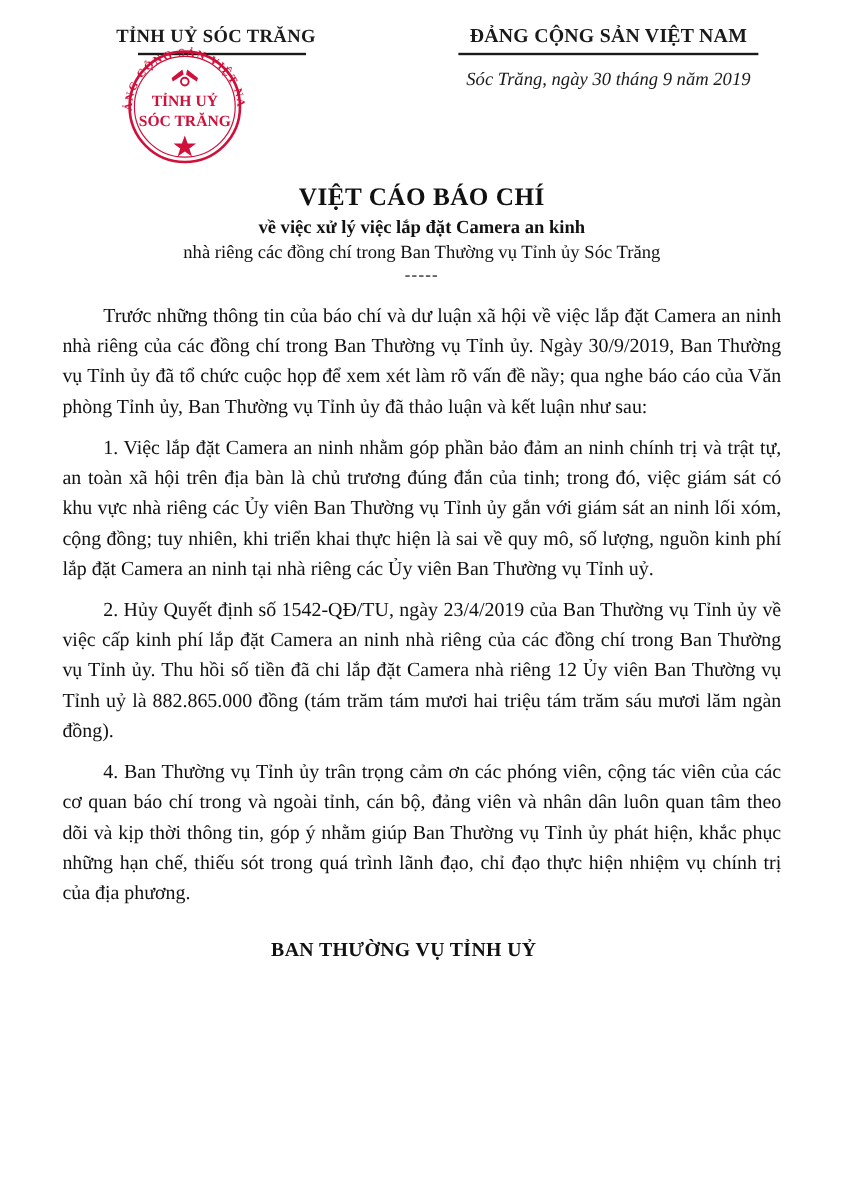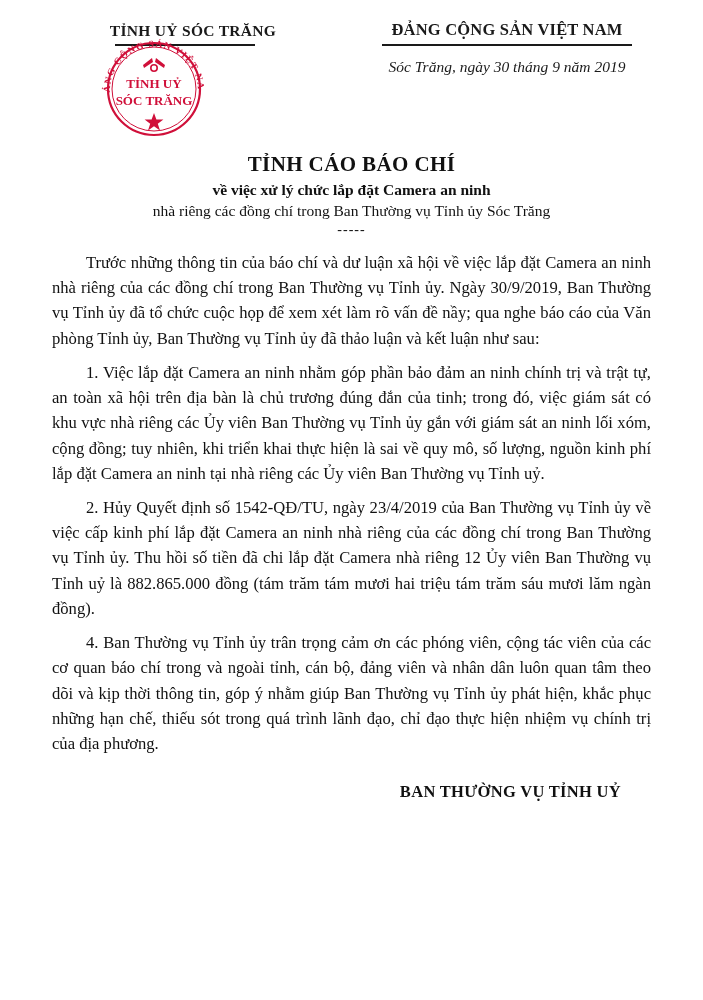--- a/index.html
+++ b/index.html
@@ -23,21 +23,21 @@
     padding: 0 52px;
   }
 
   
   .header {
     position: relative;
     height: 150px;
   }
   .org-line {
     position: absolute;
-    left: 26px;
+    left: 13px;
     top: 22px;
     width: 230px;
     text-align: center;
     font-weight: bold;
     font-size: 15.5px;
     letter-spacing: 0.3px;
     color: #1a1a1a;
   }
   .org-underline {
     position: absolute;
@@ -129,21 +129,21 @@
     text-indent: 34px;
     margin: 0 0 9px 0;
     color: #111;
     -webkit-hyphens: none;
     hyphens: none;
   }
 
   
   .signature {
     margin-top: 26px;
-    text-align: right;
+    text-align: center;
     padding-right: 30px;
     font-weight: bold;
     font-size: 16.5px;
     letter-spacing: 0.3px;
     color: #111;
   }
 </style>
 </head>
 <body>
 
@@ -176,22 +176,22 @@
           <circle cx="0" cy="7" r="3.2" fill="none" stroke="#d0103a" stroke-width="1.6"></circle>
         </g>
         <text x="62" y="63" text-anchor="middle" font-family="'Liberation Serif', serif" font-size="13" font-weight="bold" fill="#d0103a">TỈNH UỶ</text>
         <text x="62" y="80" text-anchor="middle" font-family="'Liberation Serif', serif" font-size="13" font-weight="bold" fill="#d0103a">SÓC TRĂNG</text>
         <path d="M 62,88 L 64.4,94.6 L 71.4,94.6 L 65.8,98.8 L 68,105.4 L 62,101.3 L 56,105.4 L 58.2,98.8 L 52.6,94.6 L 59.6,94.6 Z" fill="#d0103a"></path>
       </svg>
     </div>
   </div>
 
   <div class="title-block">
-    <div class="doc-title">TỈNH CÁO BÁO CHÍ</div>
-    <div class="doc-sub1">về việc xử lý chức lắp đặt Camera an ninh</div>
+    <div class="doc-title">VIỆT CÁO BÁO CHÍ</div>
+    <div class="doc-sub1">về việc xử lý việc lắp đặt Camera an kinh</div>
     <div class="doc-sub2">nhà riêng các đồng chí trong Ban Thường vụ Tỉnh ủy Sóc Trăng</div>
     <div class="dashes">-----</div>
   </div>
 
   <div class="body-text">
     <p class="para">Trước những thông tin của báo chí và dư luận xã hội về việc lắp đặt Camera an ninh nhà riêng của các đồng chí trong Ban Thường vụ Tỉnh ủy. Ngày 30/9/2019, Ban Thường vụ Tỉnh ủy đã tổ chức cuộc họp để xem xét làm rõ vấn đề nầy; qua nghe báo cáo của Văn phòng Tỉnh ủy, Ban Thường vụ Tỉnh ủy đã thảo luận và kết luận như sau:</p>
     <p class="para">1. Việc lắp đặt Camera an ninh nhằm góp phần bảo đảm an ninh chính trị và trật tự, an toàn xã hội trên địa bàn là chủ trương đúng đắn của tinh; trong đó, việc giám sát có khu vực nhà riêng các Ủy viên Ban Thường vụ Tỉnh ủy gắn với giám sát an ninh lối xóm, cộng đồng; tuy nhiên, khi triển khai thực hiện là sai về quy mô, số lượng, nguồn kinh phí lắp đặt Camera an ninh tại nhà riêng các Ủy viên Ban Thường vụ Tỉnh uỷ.</p>
     <p class="para">2. Hủy Quyết định số 1542-QĐ/TU, ngày 23/4/2019 của Ban Thường vụ Tỉnh ủy về việc cấp kinh phí lắp đặt Camera an ninh nhà riêng của các đồng chí trong Ban Thường vụ Tỉnh ủy. Thu hồi số tiền đã chi lắp đặt Camera nhà riêng 12 Ủy viên Ban Thường vụ Tỉnh uỷ là 882.865.000 đồng (tám trăm tám mươi hai triệu tám trăm sáu mươi lăm ngàn đồng).</p>
     <p class="para">4. Ban Thường vụ Tỉnh ủy trân trọng cảm ơn các phóng viên, cộng tác viên của các cơ quan báo chí trong và ngoài tỉnh, cán bộ, đảng viên và nhân dân luôn quan tâm theo dõi và kịp thời thông tin, góp ý nhằm giúp Ban Thường vụ Tỉnh ủy phát hiện, khắc phục những hạn chế, thiếu sót trong quá trình lãnh đạo, chỉ đạo thực hiện nhiệm vụ chính trị của địa phương.</p>
   </div>

